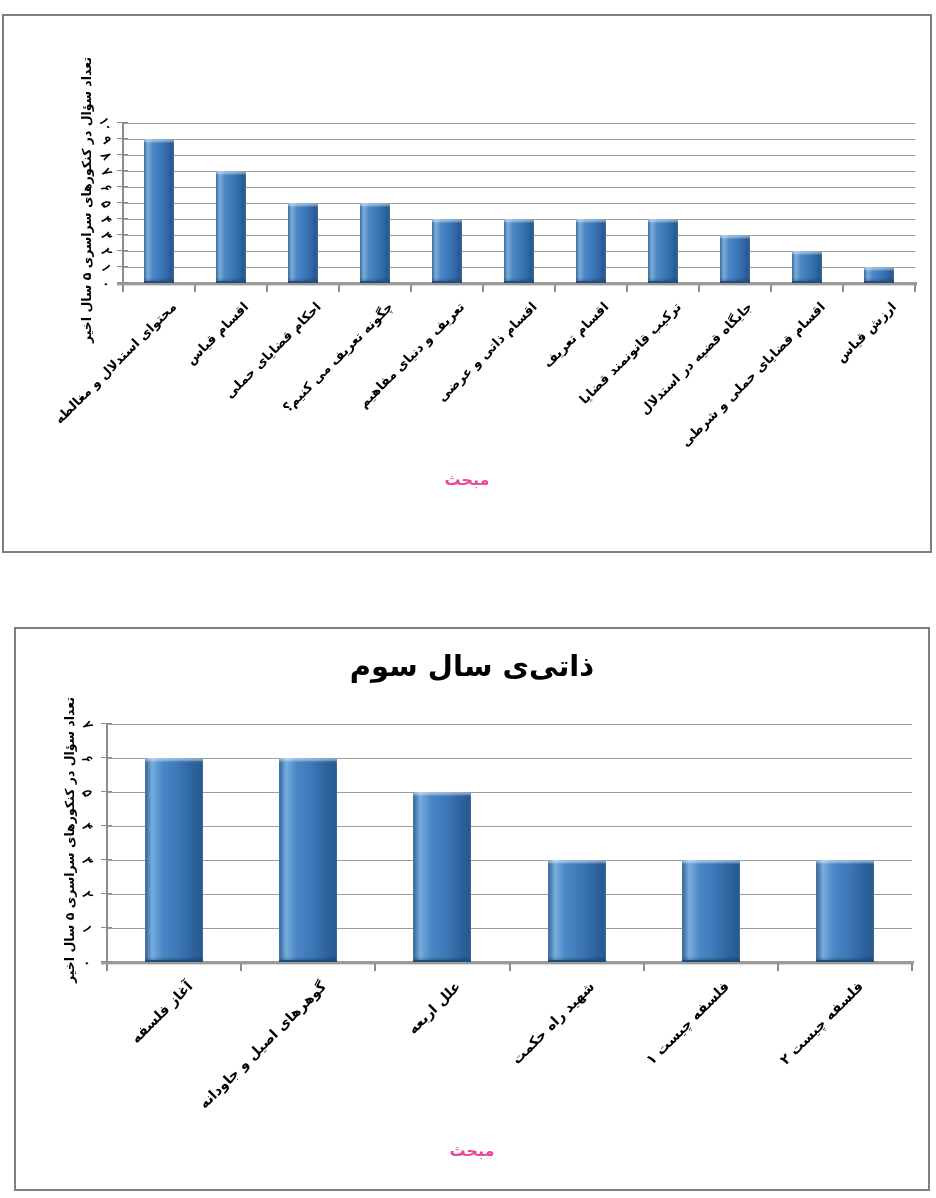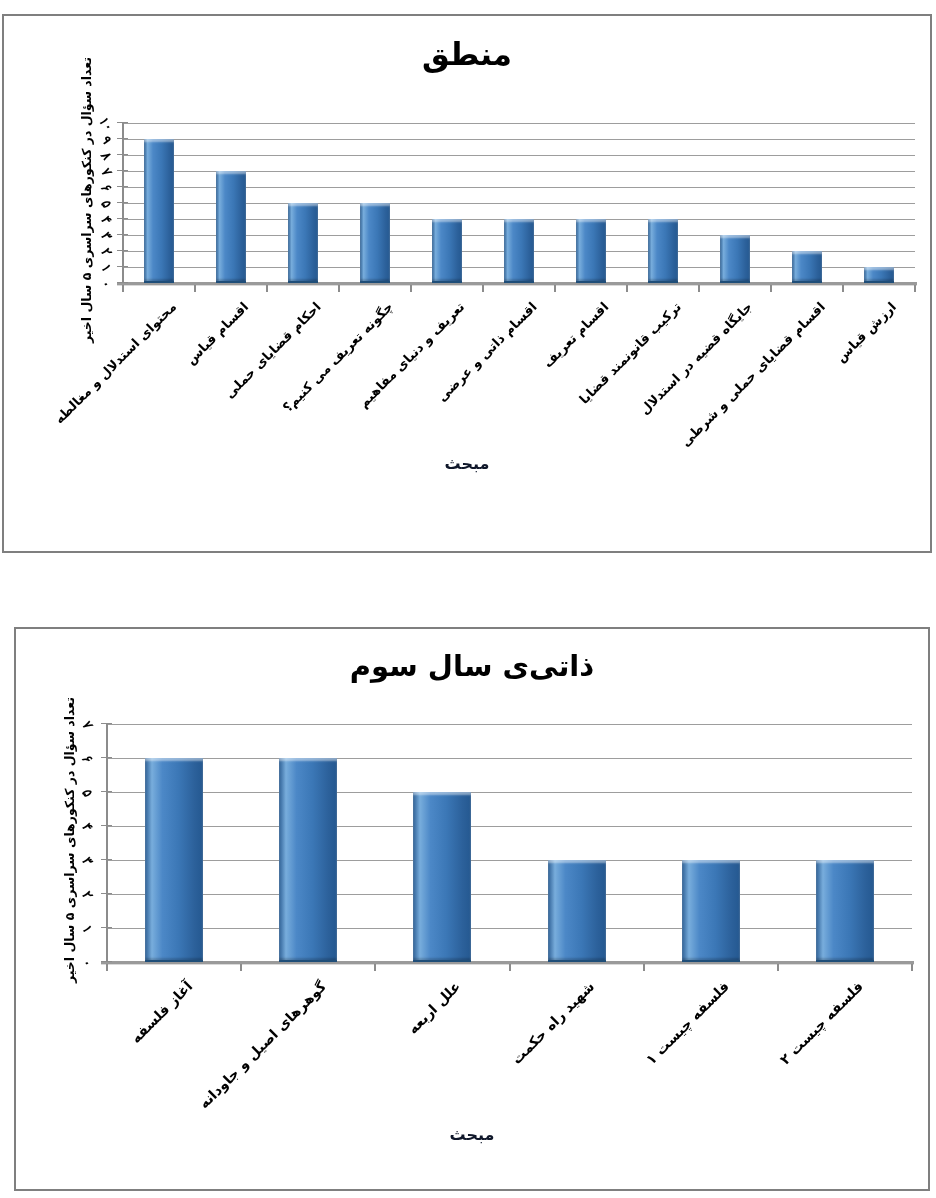--- a/index.html
+++ b/index.html
@@ -35,32 +35,31 @@
     border-bottom:2px solid #1f4e79;
   }
   .cat-label{
     position:absolute;white-space:nowrap;direction:rtl;color:#000;font-weight:bold;
     transform:rotate(-45deg);transform-origin:100% 0;
   }
   .cat0{font-size:13px;}
   .cat1{font-size:14px;}
   .xlabel{
     position:absolute;width:100%;text-align:center;font-weight:bold;font-size:16px;
-    color:#0f172a;direction:rtl;
+    color:#ec4899;direction:rtl;margin-top:16px;
   }
   .x0{top:438px;}
   .x1{top:496px;}
   .ya0{left:82px;top:184px;}
   .ya1{left:53px;top:211px;}
 </style>
 </head>
 <body>
 
 <div class="chart-frame frame0">
-  <div class="chart-title t0">منطق</div>
   <div class="anchor ya0">
     <span class="ylabel-text">تعداد سؤال در کنکورهای سراسری ۵ سال اخیر</span>
   </div>
   <div class="plot" style="left: 119px; top: 107px; width: 792px; height: 160px;">
       <div class="gridline" style="top: 144px; background: rgb(157, 157, 157);"></div>
       <div class="gridline" style="top: 128px; background: rgb(157, 157, 157);"></div>
       <div class="gridline" style="top: 112px; background: rgb(157, 157, 157);"></div>
       <div class="gridline" style="top: 96px; background: rgb(157, 157, 157);"></div>
       <div class="gridline" style="top: 80px; background: rgb(157, 157, 157);"></div>
       <div class="gridline" style="top: 64px; background: rgb(157, 157, 157);"></div>

